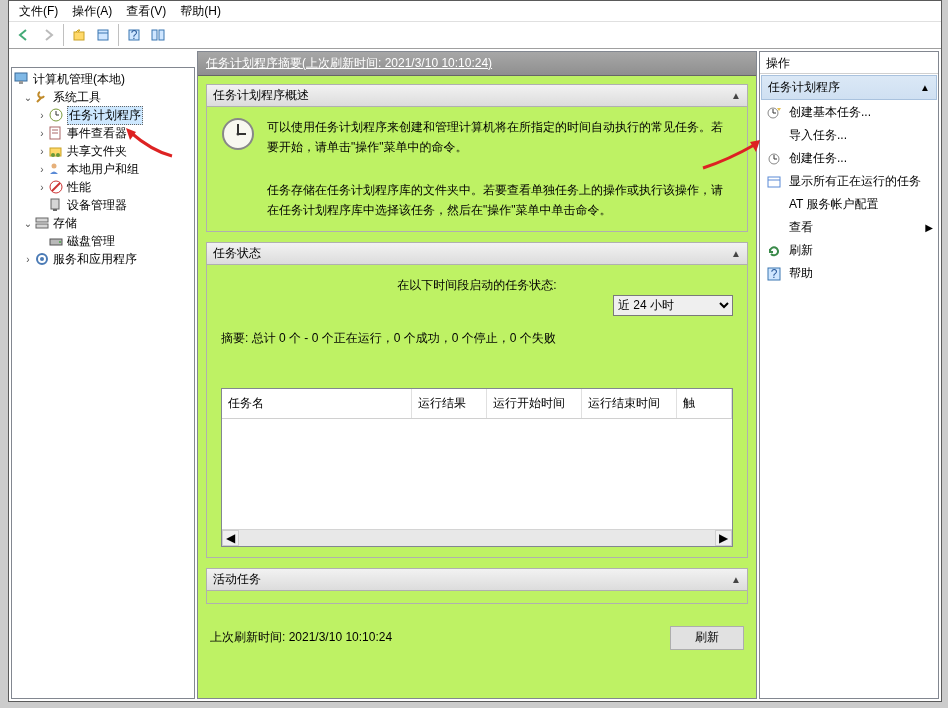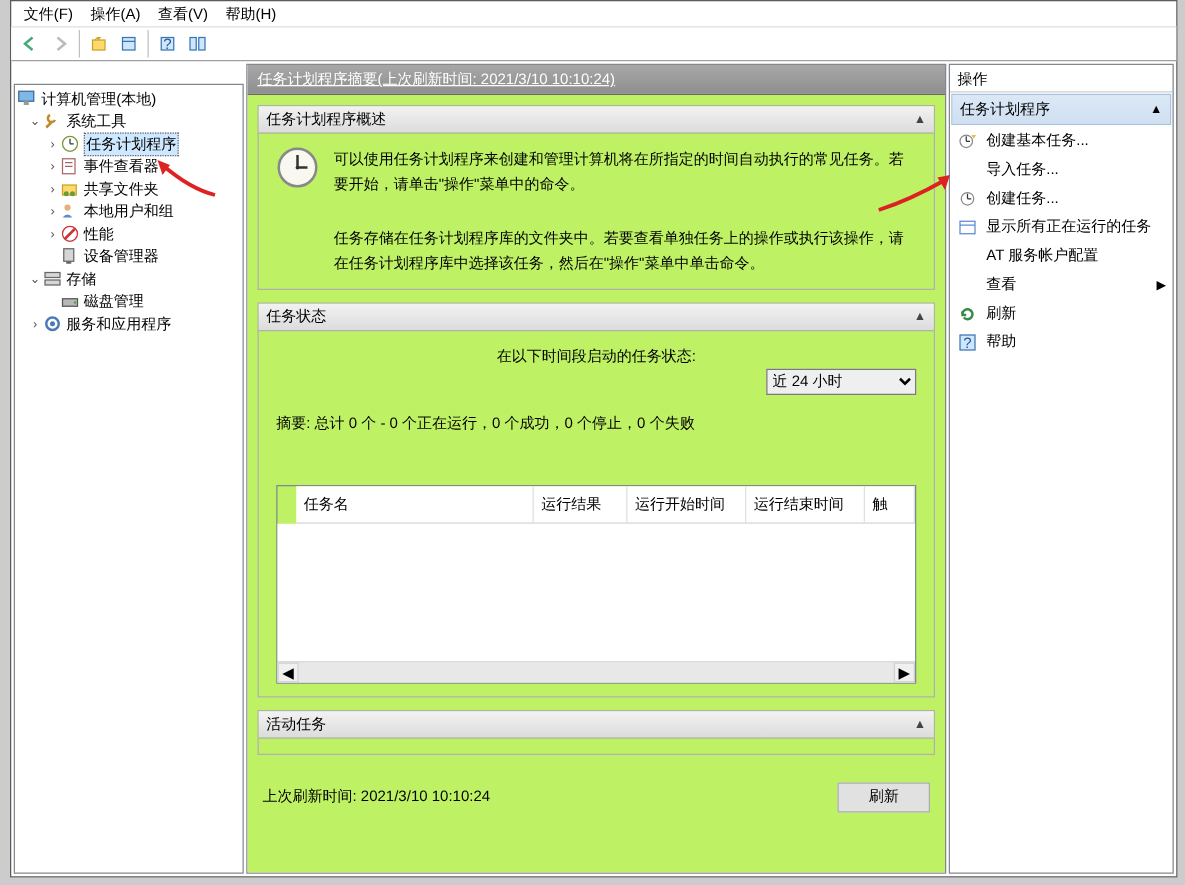--- a/index.html
+++ b/index.html
@@ -26,21 +26,21 @@
   .main-body { flex:1; overflow-y:auto; padding:8px; background:#bef264;}
   .panel { border:1px solid #b0b0b0; margin-bottom:10px; }
   .panel-header { height:22px; background: linear-gradient(#f2f2f2,#dcdcdc); border-bottom:1px solid #b0b0b0; display:flex; align-items:center; padding:0 6px;}
   .panel-header .collapse { margin-left:auto; font-size:10px; color:#444;}
   .panel-body { padding: 10px 14px; line-height:1.7; }
   .overview { display:flex; gap:12px; }
   .clock-icon { width:34px; height:34px; flex-shrink:0; }
   .status-row { display:flex; align-items:center; margin-bottom:12px;flex-direction:column;}
   .status-row select { width:120px; height:21px; border:1px solid #7a7a7a; background:#efefef;}
   .task-table { border:1px solid #828790; margin-top:40px; position:relative;}
-  .task-table-head { display:flex; background:#fff; border-bottom:1px solid #d0d0d0;margin-left:15px;}
+  .task-table-head { display:flex; background:#fff; border-bottom:1px solid #d0d0d0;}
   .task-table-head > div { padding:4px 6px; border-right:1px solid #e0e0e0;}
   .task-table-body { height:110px; background:#fff;}
   .hscroll { height:17px; display:flex; background:#f0f0f0; border-top:1px solid #d4d4d4;}
   .hscroll .arrow { width:17px; display:flex;align-items:center;justify-content:center; background:#f0f0f0; border:1px solid #cecece;}
   .hscroll .track { flex:1; background:#e8e8e8;}
   .bottom-row { display:flex; align-items:center; padding:12px 4px 0 4px;}
   .bottom-row button { width:74px; height:24px; margin-left:auto; border:1px solid #adadad; background:#e1e1e1;}
   .actions { width:180px; border:1px solid #828790; margin:2px 2px 2px 0; background:#fff; display:flex; flex-direction:column;}
   .actions-title { height:22px; border-bottom:1px solid #d0d0d0; padding:3px 6px; font-weight:normal;}
   .actions-sub { background: linear-gradient(#dbe8f6,#cfe0f2); border:1px solid #a9c2de; margin:1px; padding:3px 6px; display:flex; align-items:center;}

